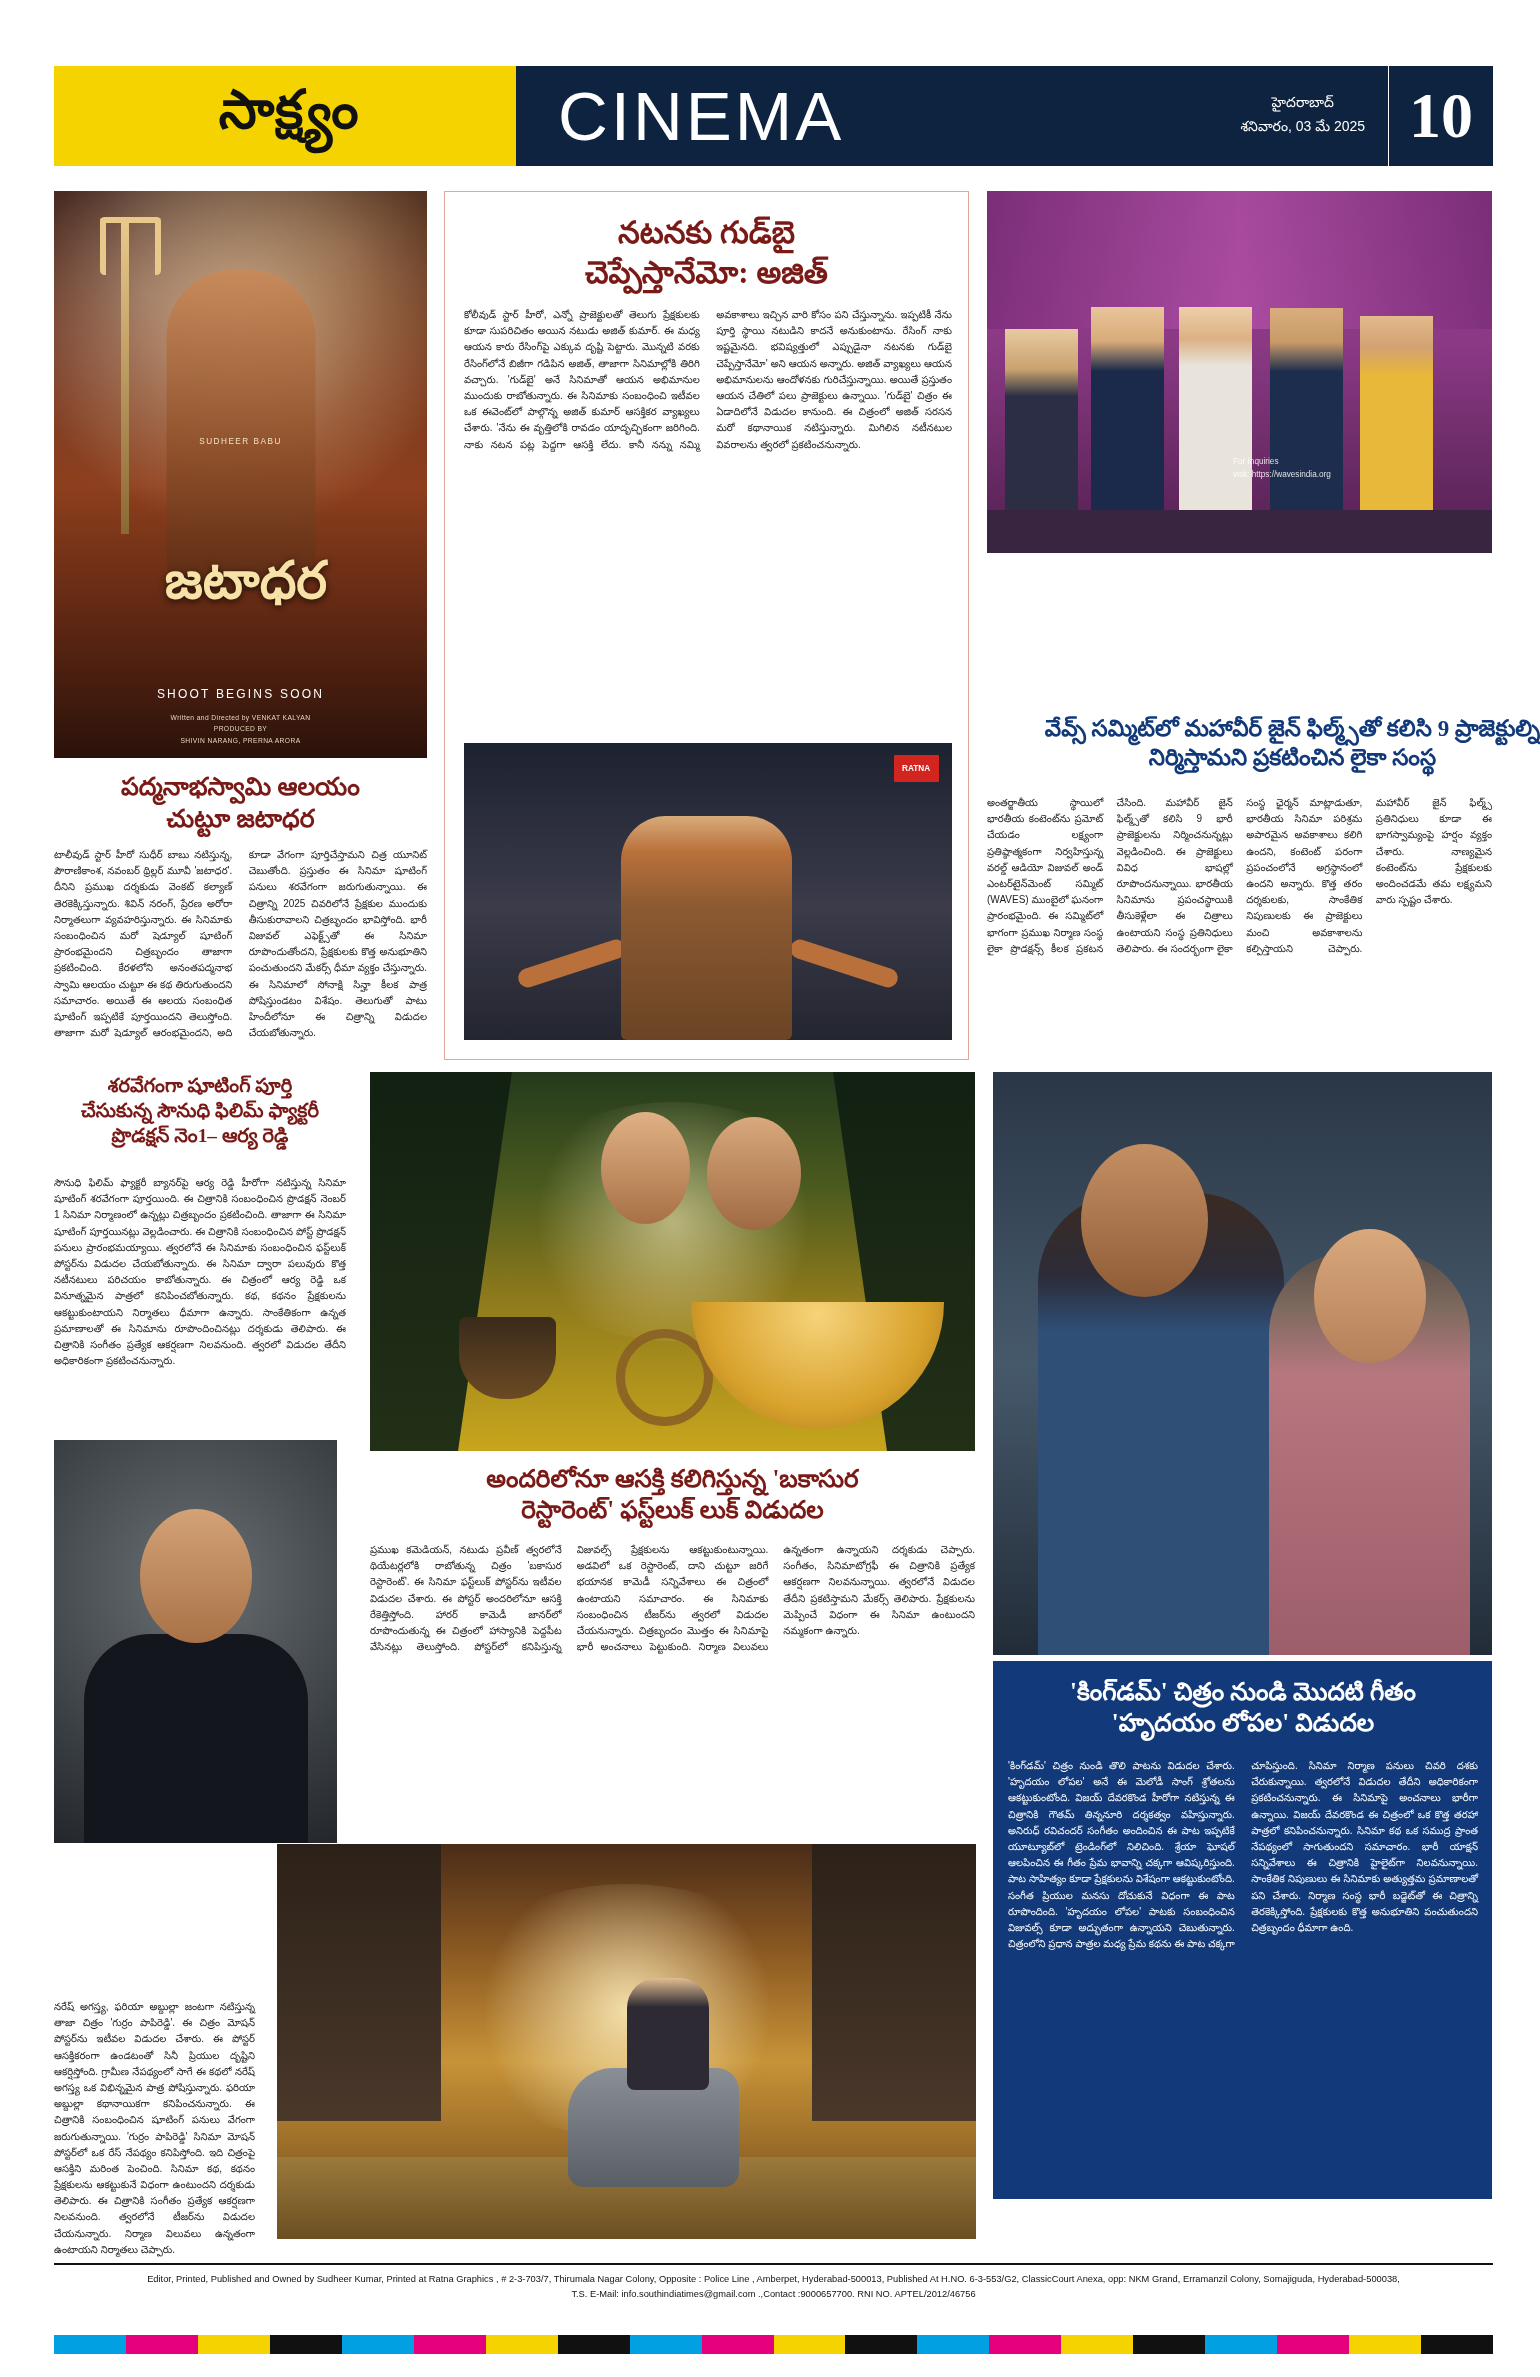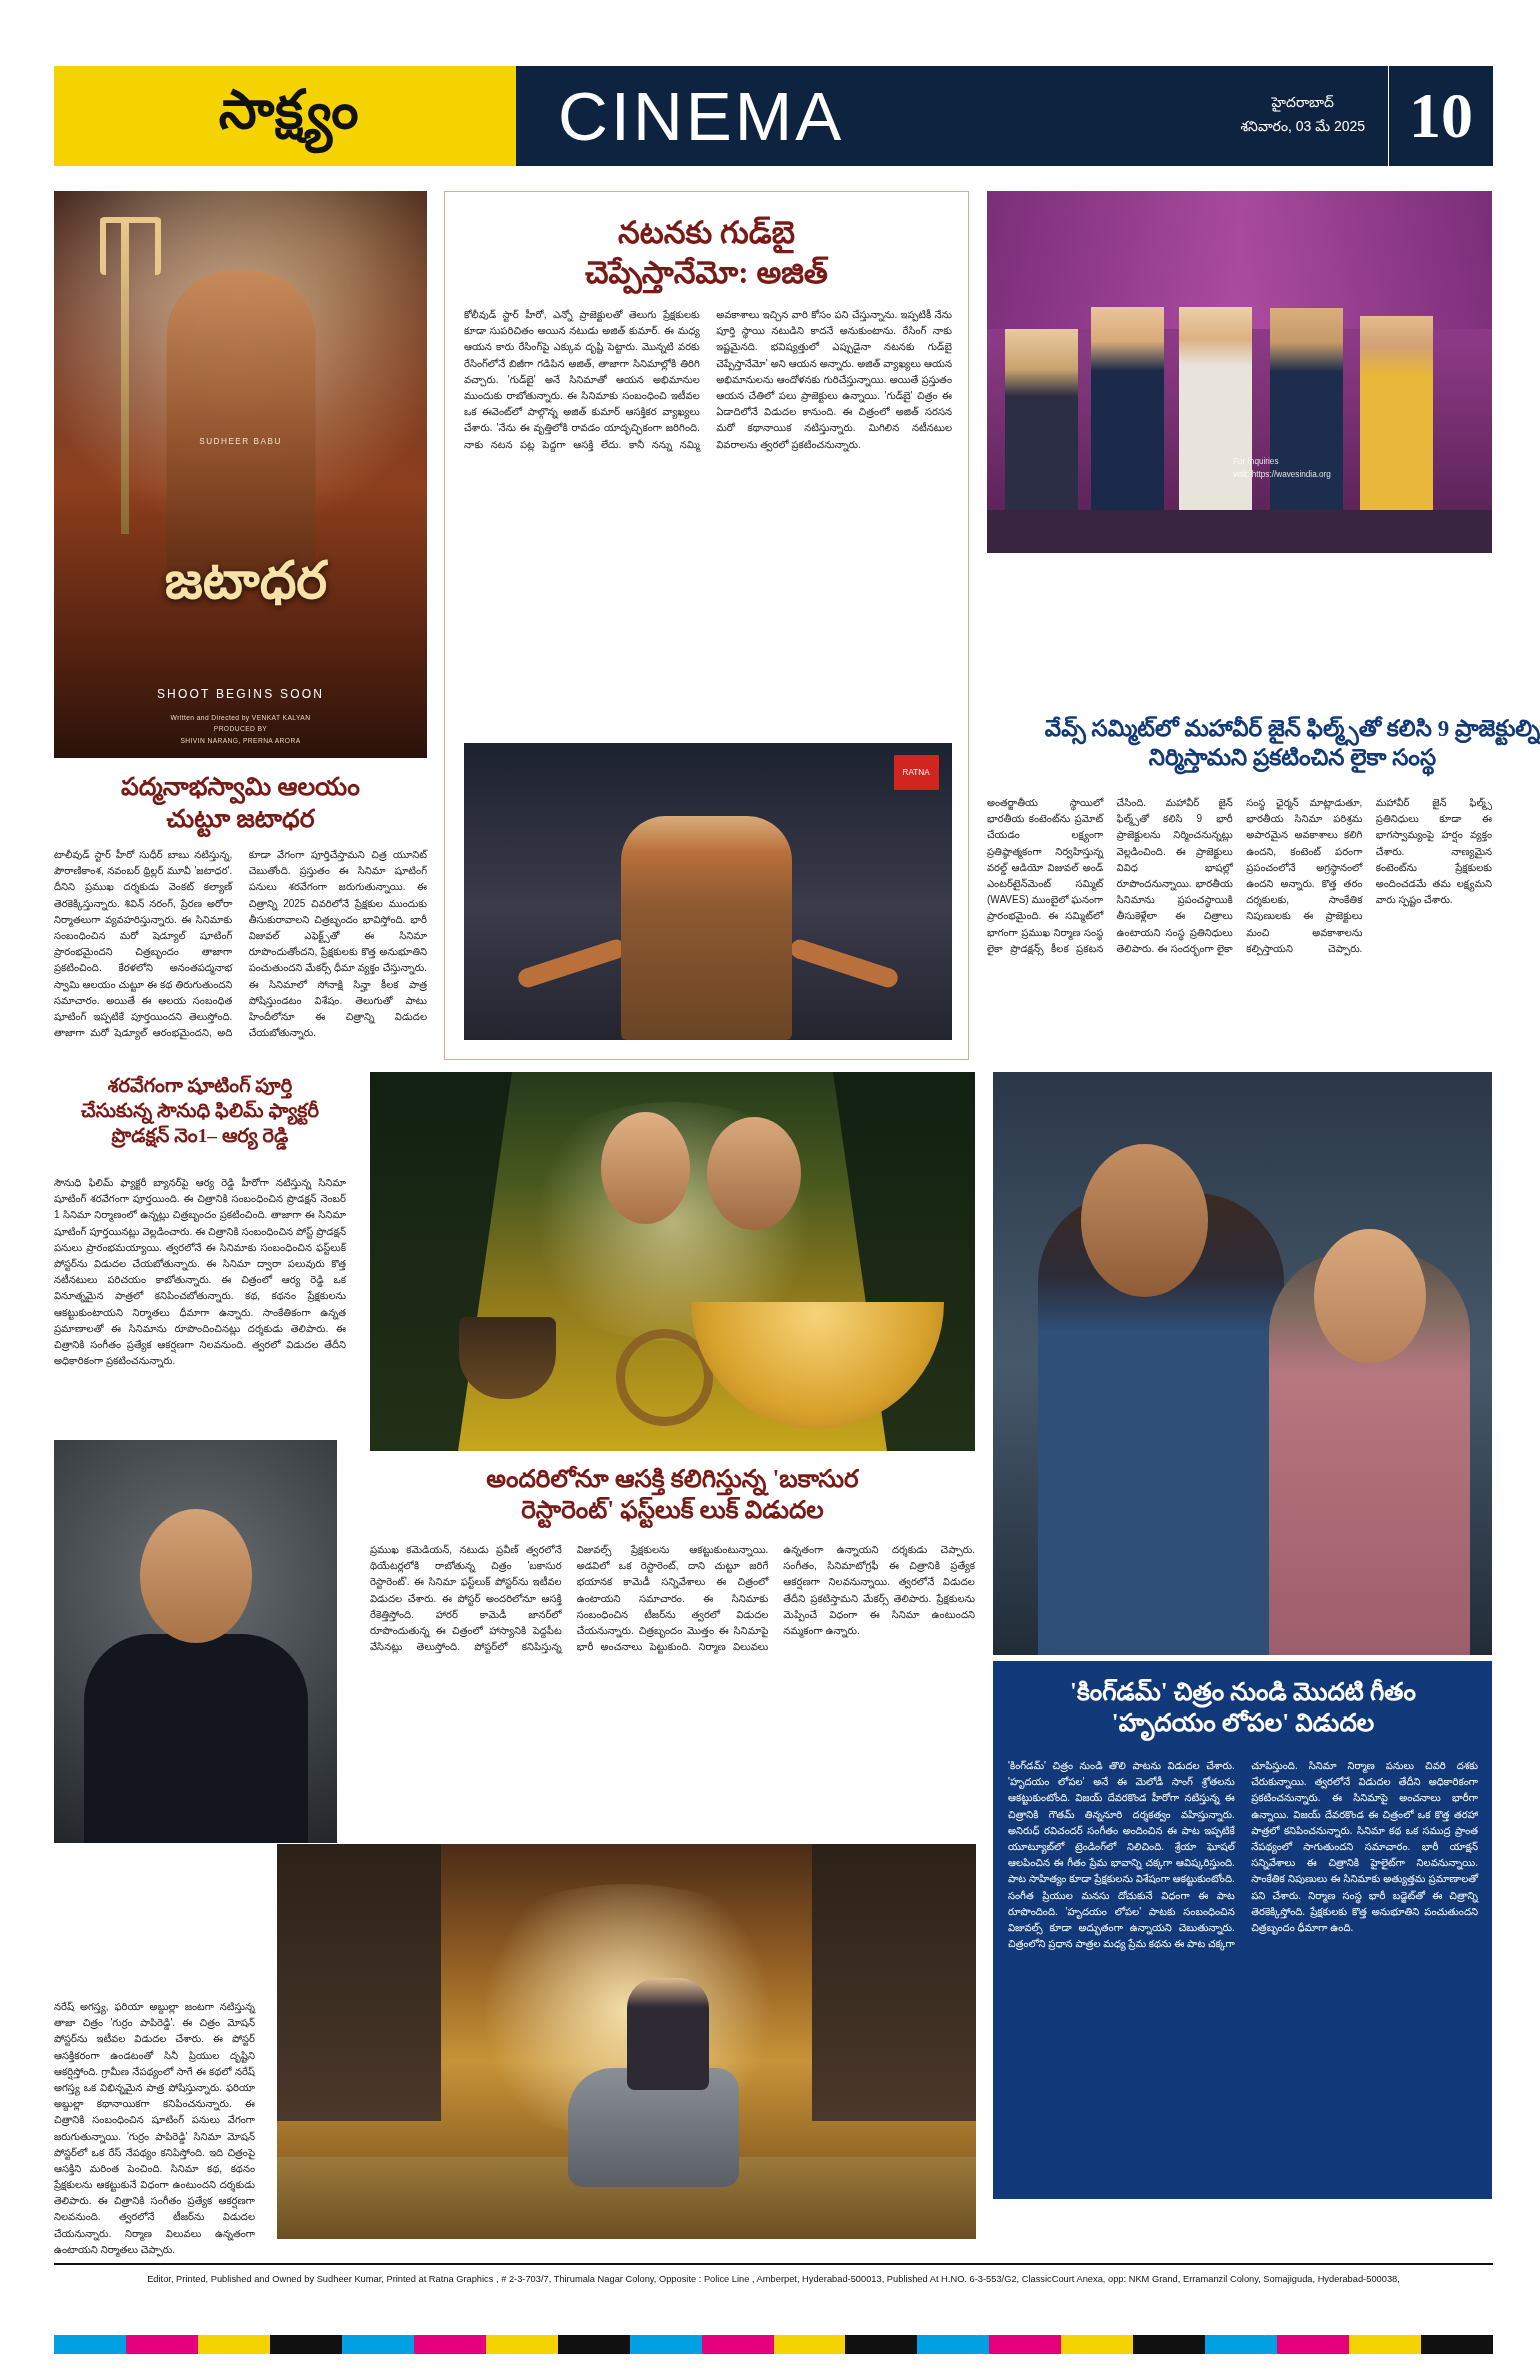--- a/index.html
+++ b/index.html
@@ -199,23 +199,23 @@
     background: linear-gradient(180deg,#1d2230 0%, #3b3b4a 55%, #23252f 100%);
   }
   #ajith-still .man {
     position:absolute; left: 157px; bottom: 0; width: 171px; height: 224px;
     background: linear-gradient(180deg,#d8ab7a 0%, #b9703b 16%, #8d5a32 40%, #6a4424 100%);
     border-radius: 45px 45px 6px 6px;
   }
   #ajith-still .arm-l{ position:absolute; left:52px; bottom:67px; width:112px; height:19.4px; background:#b9703b; transform: rotate(-18deg); border-radius:10.4px;}
   #ajith-still .arm-r{ position:absolute; right:52px; bottom:67px; width:112px; height:19.4px; background:#b9703b; transform: rotate(18deg); border-radius:10.4px;}
   #ajith-still .logo {
-    position:absolute; right:13.4px; top:12px; width:45px; height:35px;
+    position:absolute; right:13.4px; top:12px; width:45px; height:27px;
     background:#d2251f; color:#fff; font-size:8.2px; display:flex; align-items:center; justify-content:center;
-    font-weight:normal; border-radius:1px;
+    font-weight:bold; border-radius:1px;
   }
 
   
   
   #bukasura {
     left: 370px; top: 1072px; width: 605px; height: 379px;
     background: linear-gradient(180deg,#243a1c 0%, #4a5a1e 30%, #8f7a1c 60%, #c8a61c 100%);
   }
   #bukasura .moonglow{
     position:absolute; left:50%; top:8%; transform:translateX(-50%);
@@ -442,20 +442,21 @@
     <div class="stand-l"></div>
     <div class="stand-r"></div>
     <div class="ground"></div>
     <div class="donkey"></div>
     <div class="rider"></div>
   </div>
 
   <div class="footer-rule"></div>
   <div class="footer-text">
     <div>Editor, Printed, Published and Owned by Sudheer Kumar, Printed at Ratna Graphics , # 2-3-703/7, Thirumala Nagar Colony, Opposite : Police Line , Amberpet, Hyderabad-500013, Published At H.NO. 6-3-553/G2, ClassicCourt Anexa, opp: NKM Grand, Erramanzil Colony, Somajiguda, Hyderabad-500038,</div>
+    <div>T.S. E-Mail: info.southindiatimes@gmail.com .,Contact :9000657700. RNI NO. APTEL/2012/46756</div>
   </div>
 
   <div class="colorbar" id="colorbar">
       <span style="background: rgb(0, 160, 227);"></span>
       <span style="background: rgb(230, 0, 126);"></span>
       <span style="background: rgb(245, 211, 0);"></span>
       <span style="background: rgb(17, 17, 17);"></span>
       <span style="background: rgb(0, 160, 227);"></span>
       <span style="background: rgb(230, 0, 126);"></span>
       <span style="background: rgb(245, 211, 0);"></span>

